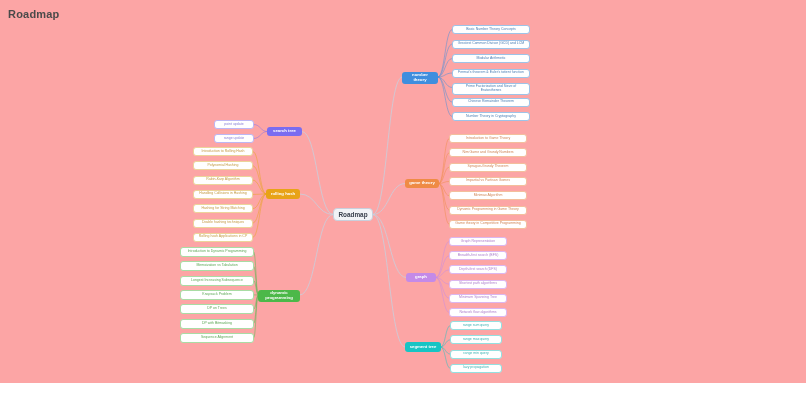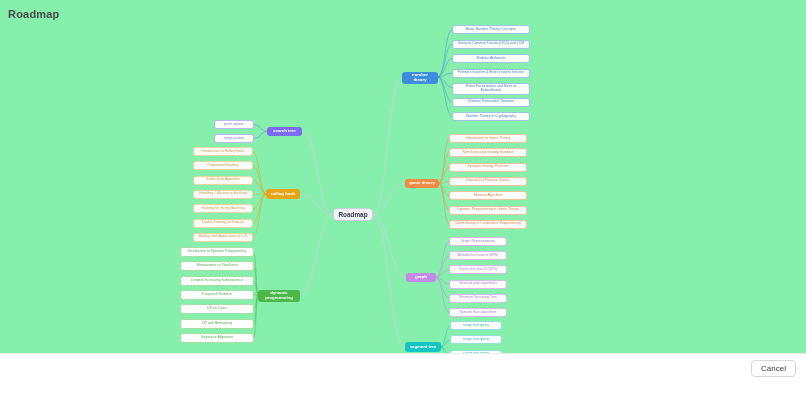--- a/index.html
+++ b/index.html
@@ -4,21 +4,21 @@
 <title>Roadmap</title>
 <style>
   * { box-sizing: border-box; }
   html, body {
     margin: 0; padding: 0;
     width: 806px; height: 403px;
     background: #ffffff;
     font-family: "Liberation Sans", "DejaVu Sans", sans-serif;
     overflow: hidden;
   }
-  #app { position: relative; width: 806px; height: 383px; background: #86efac; }
+  #app { position: relative; width: 806px; height: 383px; background: #fca5a5; }
 
   #page-title {
     position: absolute; left: 8px; top: 8px;
     font-size: 11px; font-weight: bold; color: #4a4a4a;
     letter-spacing: .2px;
   }
 
   #canvas { position: absolute; left: 0; top: 22px; width: 806px; height: 352px; }
   #links { position: absolute; left: 0; top: 0; width: 806px; height: 352px; }
 
@@ -195,17 +195,14 @@
         <div class="node c-green leaf" style="left: 180px; top: 225px; width: 74px; min-height: 10px;">Introduction to Dynamic Programming</div>
         <div class="node c-green leaf" style="left: 180px; top: 239.3px; width: 74px; min-height: 10px;">Memoization vs Tabulation</div>
         <div class="node c-green leaf" style="left: 180px; top: 253.6px; width: 74px; min-height: 10px;">Longest Increasing Subsequence</div>
         <div class="node c-green leaf" style="left: 180px; top: 267.9px; width: 74px; min-height: 10px;">Knapsack Problem</div>
         <div class="node c-green leaf" style="left: 180px; top: 282.2px; width: 74px; min-height: 10px;">DP on Trees</div>
         <div class="node c-green leaf" style="left: 180px; top: 296.5px; width: 74px; min-height: 10px;">DP with Bitmasking</div>
         <div class="node c-green leaf" style="left: 180px; top: 310.8px; width: 74px; min-height: 10px;">Sequence Alignment</div>
       </div>
   </div>
 
-  <div id="footer">
-    <button id="cancel-button">Cancel</button>
-  </div>
 
 </div>
 
 </body></html>

